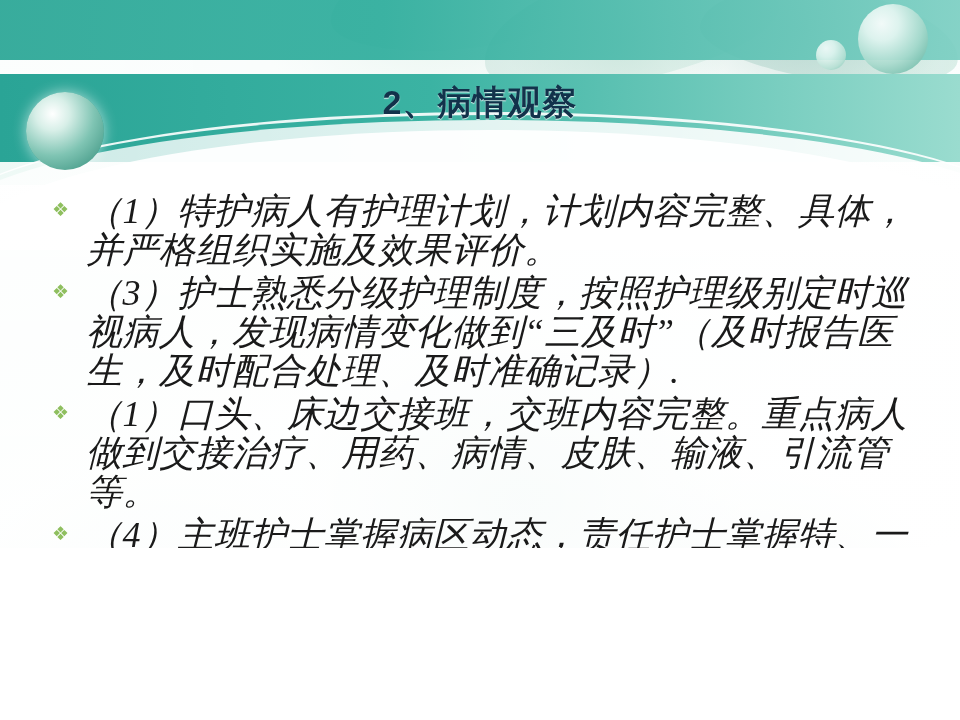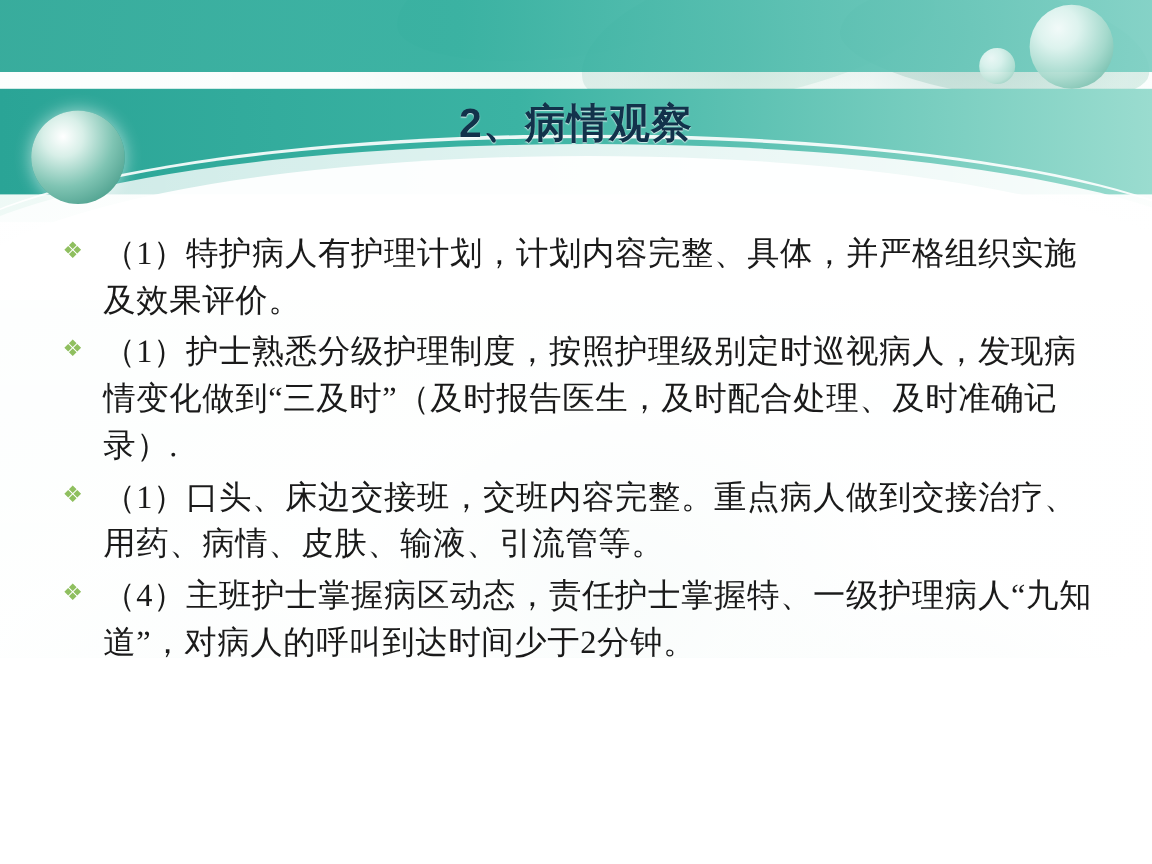--- a/index.html
+++ b/index.html
@@ -148,25 +148,26 @@
     width: 34px;
     padding-top: 8px;
     font-size: 19px;
     color: #8fbf5f;
     line-height: 1;
     text-align: left;
   }
   .bullet-text {
     flex: 1 1 auto;
     font-family: "Liberation Serif", serif;
-    font-size: 27px;
+    font-size: 36px;
     line-height: 39px;
     color: #1a1a1a;
     text-indent: 0;
     letter-spacing: 0.5px;
+    font-style: italic;
   }
 </style>
 </head>
 <body>
 
 <div class="slide">
 
   <div class="bg-photo"></div>
   <div class="bg-leaf leaf3"></div>
   <div class="bg-leaf leaf1"></div>
@@ -188,21 +189,21 @@
 
   <div class="body">
 
     <div class="bullet">
       <span class="bullet-mark">❖</span>
       <span class="bullet-text">（1）特护病人有护理计划，计划内容完整、具体，并严格组织实施及效果评价。</span>
     </div>
 
     <div class="bullet">
       <span class="bullet-mark">❖</span>
-      <span class="bullet-text">（1）护士熟悉分级护理制度，按照护理级别定时巡视病人，发现病情变化做到“三及时”（及时报告医生，及时配合处理、及时准确记录）.</span>
+      <span class="bullet-text">（3）护士熟悉分级护理制度，按照护理级别定时巡视病人，发现病情变化做到“三及时”（及时报告医生，及时配合处理、及时准确记录）.</span>
     </div>
 
     <div class="bullet">
       <span class="bullet-mark">❖</span>
       <span class="bullet-text">（1）口头、床边交接班，交班内容完整。重点病人做到交接治疗、用药、病情、皮肤、输液、引流管等。</span>
     </div>
 
     <div class="bullet">
       <span class="bullet-mark">❖</span>
       <span class="bullet-text">（4）主班护士掌握病区动态，责任护士掌握特、一级护理病人“九知道”，对病人的呼叫到达时间少于2分钟。</span>

